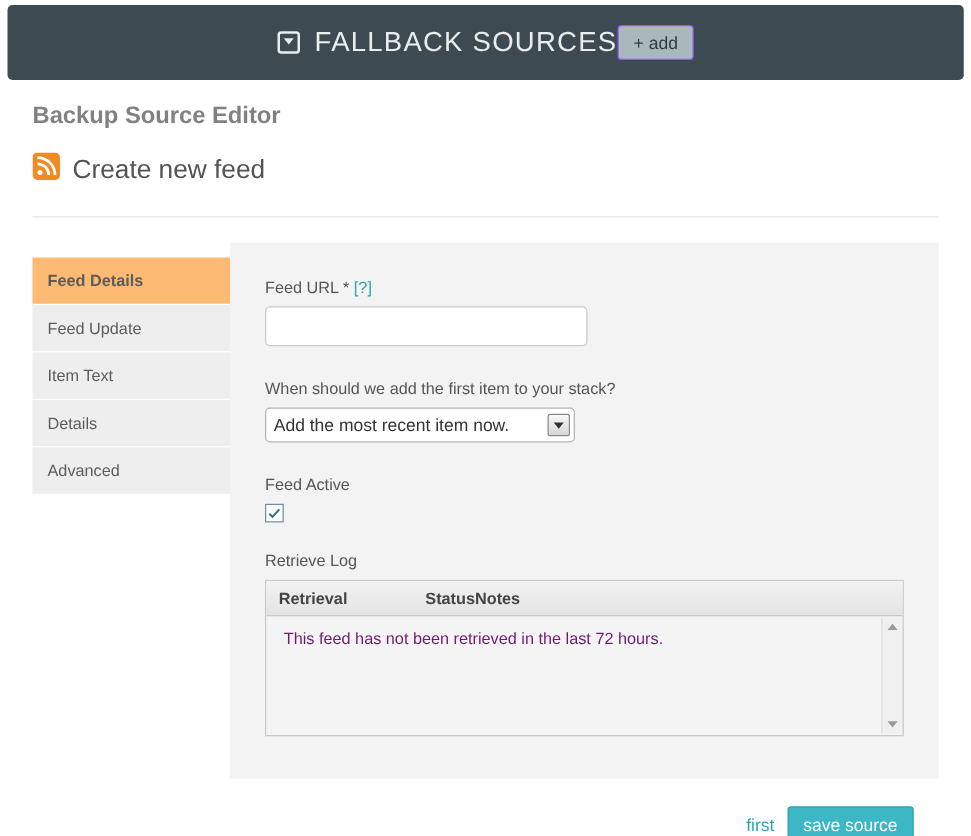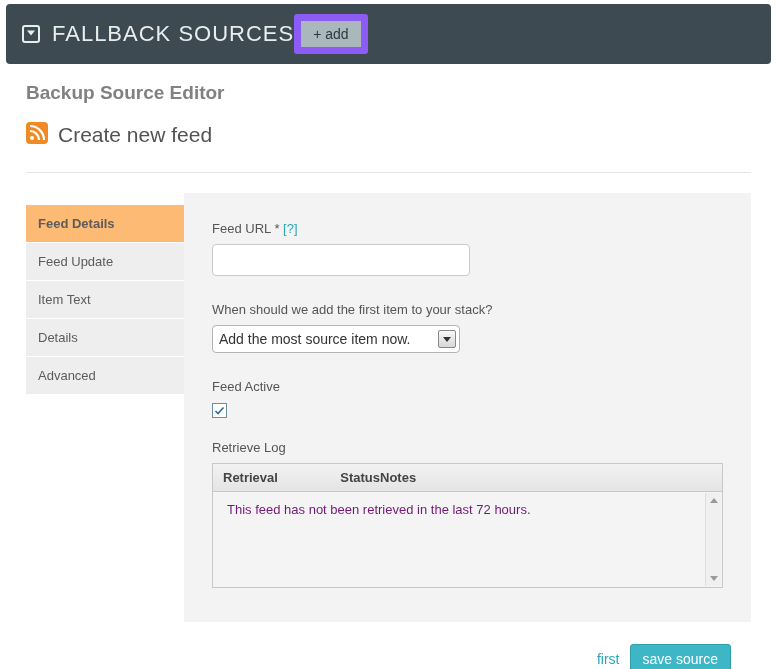--- a/index.html
+++ b/index.html
@@ -4,21 +4,21 @@
 <style>
   * { box-sizing: border-box; margin: 0; padding: 0; }
   html, body { width: 777px; height: 669px; font-family: Arial, Helvetica, sans-serif; background: #fff; }
   .outer { width: 777px; padding: 4px 6px; }
   .header-bar {
     background: #3d4a52;
     border-radius: 4px;
     height: 60px;
     display: flex;
     align-items: center;
-    justify-content: flex-start;
+    justify-content: center;
     padding: 0 16px;
   }
   .header-left { display: flex; align-items: center; gap: 12px; }
   .header-icon {
     width: 18px; height: 18px;
     border: 2px solid #e8edee;
     border-radius: 3px;
     position: relative;
   }
   .header-icon::after {
@@ -32,21 +32,21 @@
     border-top: 5px solid #e8edee;
   }
   .header-title {
     color: #e8edee;
     font-size: 22px;
     font-weight: 300;
     letter-spacing: 1px;
   }
   .add-btn {
     background: #aab7bd;
-    border: 7px solid #8b5cf6;
+    border: 1px solid #8b5cf6;
     border-radius: 3px;
     padding: 5px 12px;
     font-size: 14px;
     color: #2f3a40;
     cursor: pointer;
   }
   .content { padding: 18px 20px 0 20px; }
   .editor-title {
     color: #818181;
     font-size: 19px;
@@ -242,21 +242,21 @@
           <div class="field-label">
             <span>Feed URL *</span>
             <span class="help-link">[?]</span>
           </div>
           <input type="text" class="text-input" value="" style="">
         </div>
 
         <div class="field-block">
           <div class="field-label">When should we add the first item to your stack?</div>
           <div class="select-wrap">
-            <span class="select-value">Add the most source item now.</span>
+            <span class="select-value">Add the most recent item now.</span>
             <span class="select-arrow-box"></span>
           </div>
         </div>
 
         <div class="field-block" style="margin-bottom:20px;">
           <div class="field-label">Feed Active</div>
           <span class="checkbox-box">
             <svg width="11" height="11" viewBox="0 0 11 11">
               <polyline points="1.5,6 4,8.5 9.5,2.5" fill="none" stroke="#2f6aa0" stroke-width="1.6"></polyline>
             </svg>

